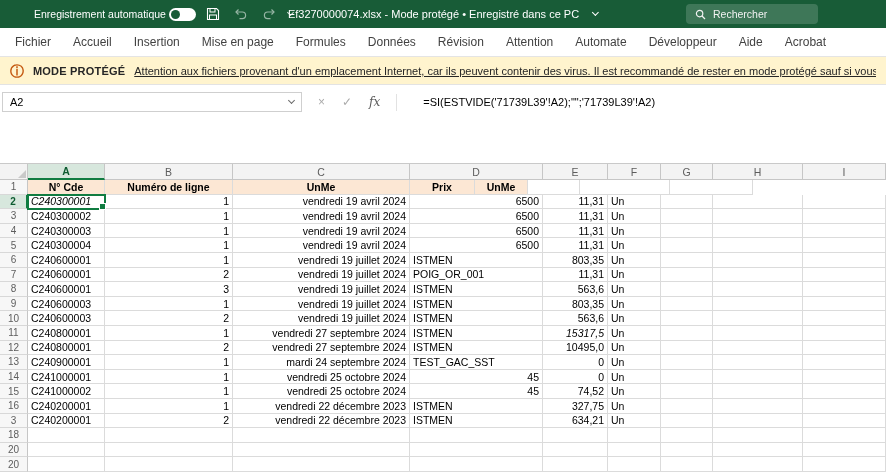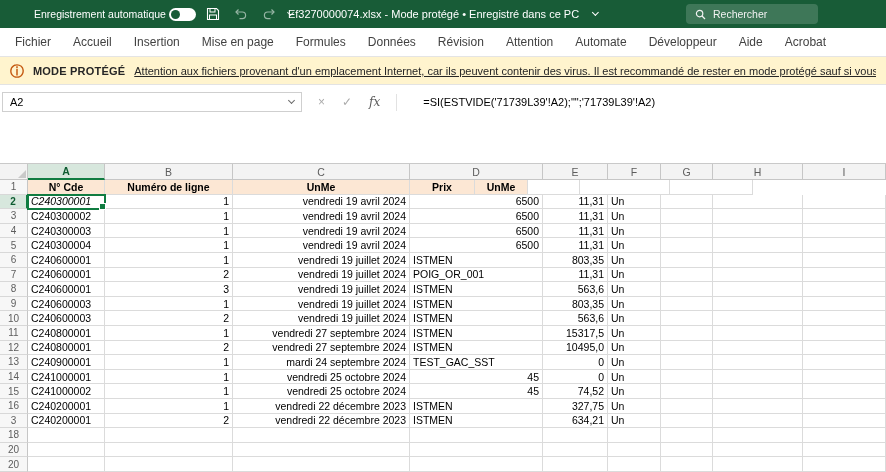--- a/index.html
+++ b/index.html
@@ -290,21 +290,21 @@
         <div class="cell al" style="width: 52px;"></div>
         <div class="cell al" style="width: 90px;"></div>
         <div class="cell al" style="width: 83px;"></div>
       </div>
       <div class="grow">
         <div class="rowh">11</div>
         <div class="cell al" style="width: 77px;">C240800001</div>
         <div class="cell ar" style="width: 128px;">1</div>
         <div class="cell ar" style="width: 177px;">vendredi 27 septembre 2024</div>
         <div class="cell al" style="width: 133px;">ISTMEN</div>
-        <div class="cell ar" style="width: 65px;">15317,5</div>
+        <div class="cell ar" style="width: 65px; font-style: italic;">15317,5</div>
         <div class="cell al" style="width: 53px;">Un</div>
         <div class="cell al" style="width: 52px;"></div>
         <div class="cell al" style="width: 90px;"></div>
         <div class="cell al" style="width: 83px;"></div>
       </div>
       <div class="grow">
         <div class="rowh">12</div>
         <div class="cell al" style="width: 77px;">C240800001</div>
         <div class="cell ar" style="width: 128px;">2</div>
         <div class="cell ar" style="width: 177px;">vendredi 27 septembre 2024</div>

